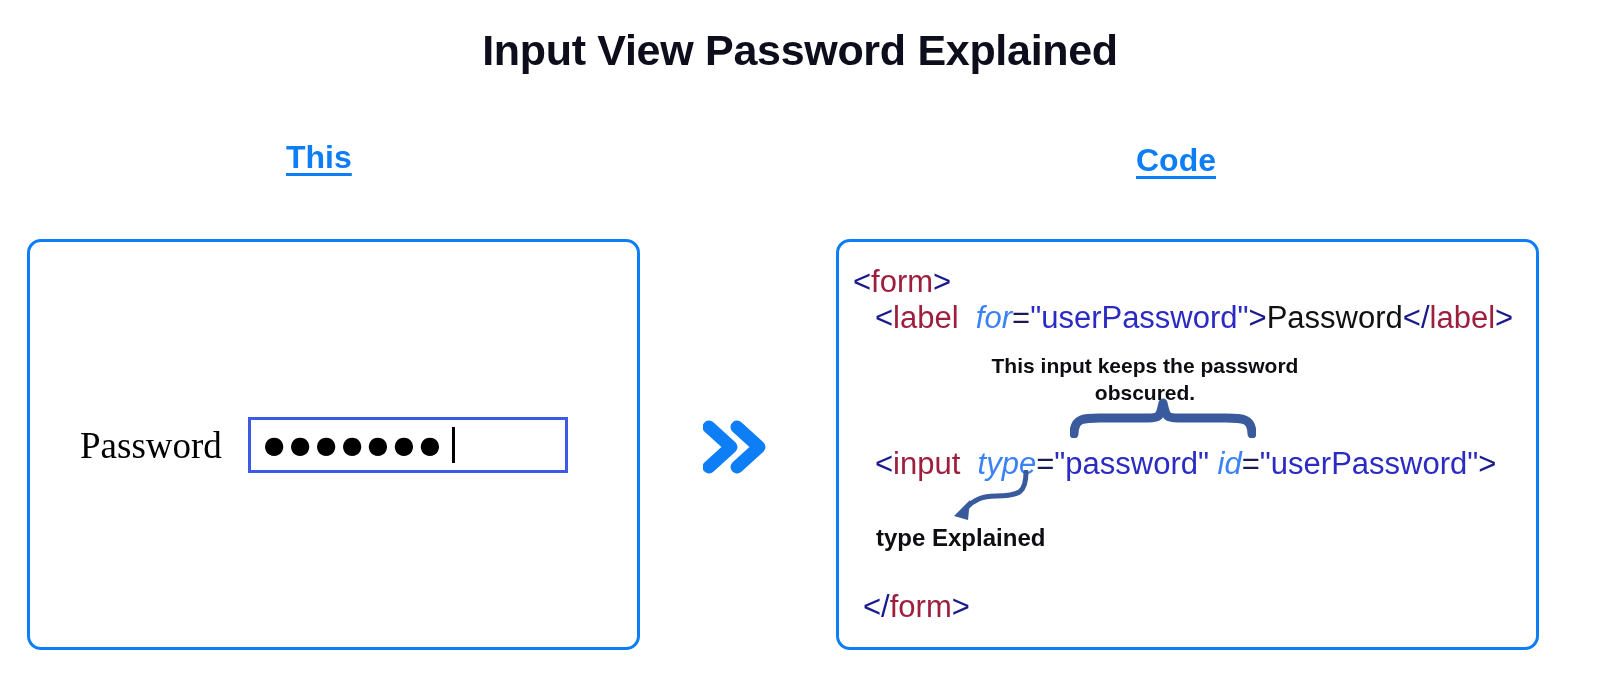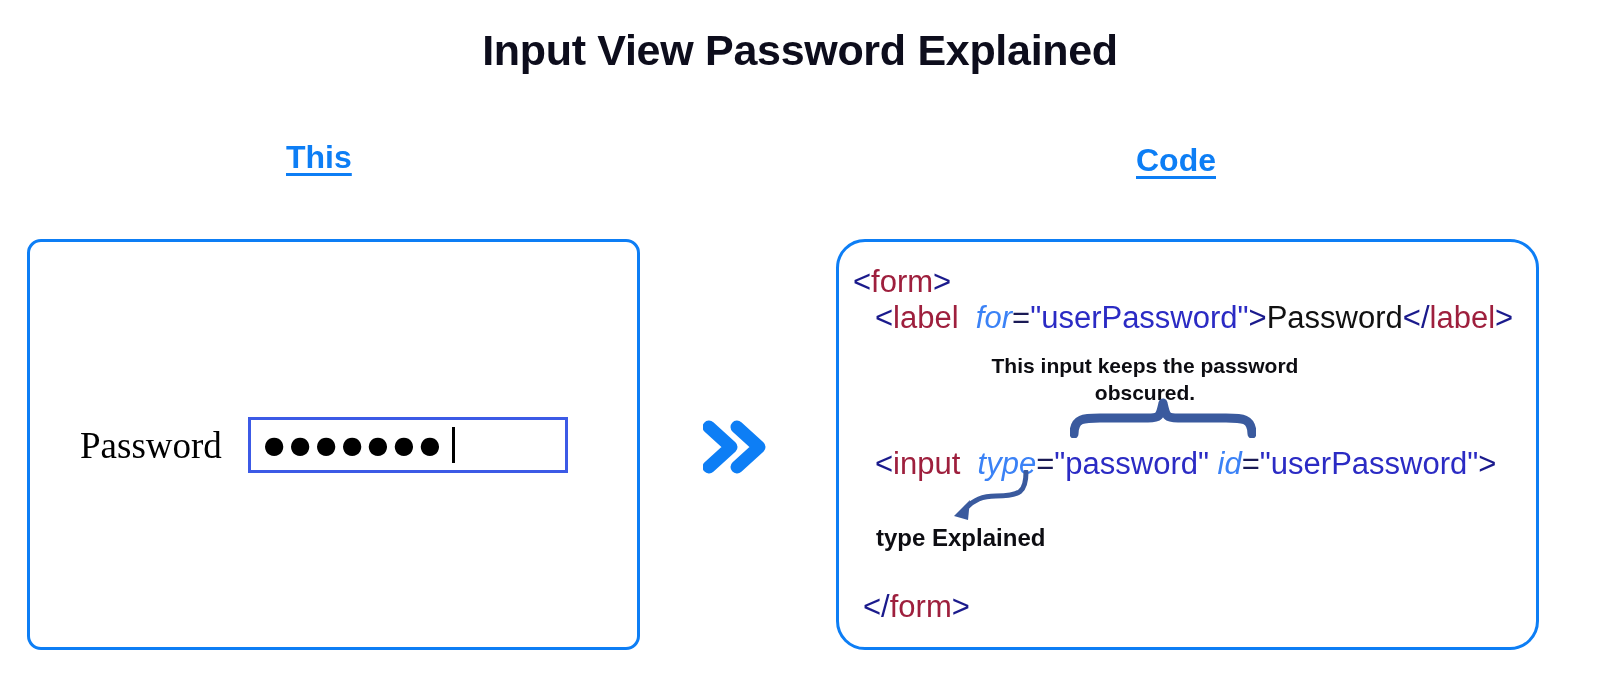--- a/index.html
+++ b/index.html
@@ -47,21 +47,21 @@
 
   
   .panel {
     position: absolute;
     box-sizing: border-box;
     background: #ffffff;
     border: 3px solid #0d7ef5;
     border-radius: 14px;
   }
   #view-panel { left: 27px;  top: 239px; width: 613px; height: 411px; }
-  #code-panel { left: 836px; top: 239px; width: 703px; height: 411px; border-radius: 29px; }
+  #code-panel { left: 836px; top: 239px; width: 703px; height: 411px; }
 
   
   .form-row {
     position: absolute;
     left: 50px;
     top: 175px;
     display: flex;
     align-items: center;
   }
   .form-label {

